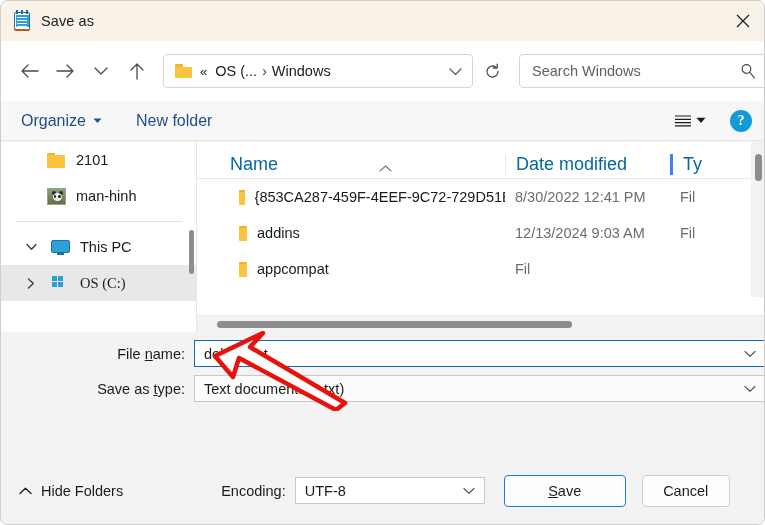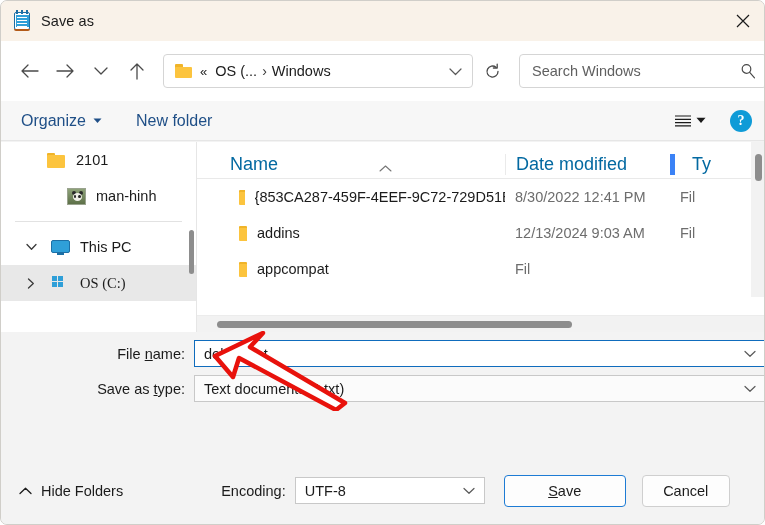--- a/index.html
+++ b/index.html
@@ -144,21 +144,21 @@
   .filelist{
     flex:1;height:190px;position:relative;background:#ffffff;
     border-left:1px solid #e6e6e6;overflow:hidden;
   }
   .colhead{
     height:36px;display:flex;align-items:center;border-bottom:1px solid #e9e9e9;position:relative;
   }
   .col{font-size:18px;color:#0369a1;position:relative;box-sizing:border-box;margin-top:8px;}
   .col-name{width:308px;padding-left:33px;}
   .col-date{width:165px;padding-left:10px;border-left:1px solid #eaeaea;}
-  .col-type{width:60px;padding-left:17px;border-left:5px solid #3b82f6;}
+  .col-type{width:60px;padding-left:10px;border-left:3px solid #3b82f6;}
   .sort-caret{position:absolute;left:182px;top:2px;}
   .frow{height:36px;display:flex;align-items:center;}
   .frow .fname{width:308px;display:flex;align-items:center;padding-left:22px;box-sizing:border-box;}
   .frow .fname span{font-size:14.5px;color:#1b1b1b;margin-left:10px;white-space:nowrap;overflow:hidden;}
   .frow .fdate{width:165px;font-size:14.5px;color:#6d6d6d;padding-left:10px;box-sizing:border-box;white-space:nowrap;}
   .frow .ftype{width:60px;font-size:14.5px;color:#6d6d6d;padding-left:10px;box-sizing:border-box;white-space:nowrap;overflow:hidden;}
   .vscroll-track{position:absolute;right:0;top:0;width:15px;height:155px;background:#f2f2f2;}
   .vscroll-thumb{position:absolute;right:4px;top:12px;width:7px;height:27px;background:#8d8d8d;border-radius:4px;}
   .hscroll-track{position:absolute;left:0;bottom:0;width:100%;height:17px;background:#f2f2f2;border-top:1px solid #ececec;box-sizing:border-box;}
   .hscroll-thumb{position:absolute;left:20px;top:5px;width:355px;height:7px;background:#8d8d8d;border-radius:4px;}
@@ -347,21 +347,21 @@
       <div class="side-item" style="padding-left:44px;">
         <span class="side-ico">
           <span class="folder-ico">
               <span class="tab"></span>
               <span class="bd"></span>
             </span>
         </span>
         <span class="side-label">2101</span>
       </div>
 
-      <div class="side-item" style="padding-left:64px;">
+      <div class="side-item" style="padding-left:44px;">
         <span class="side-ico">
           <span class="panda">
               <span class="ear1"></span>
               <span class="ear2"></span>
               <span class="head"></span>
               <span class="eye1"></span>
               <span class="eye2"></span>
             </span>
         </span>
         <span class="side-label">man-hinh</span>

